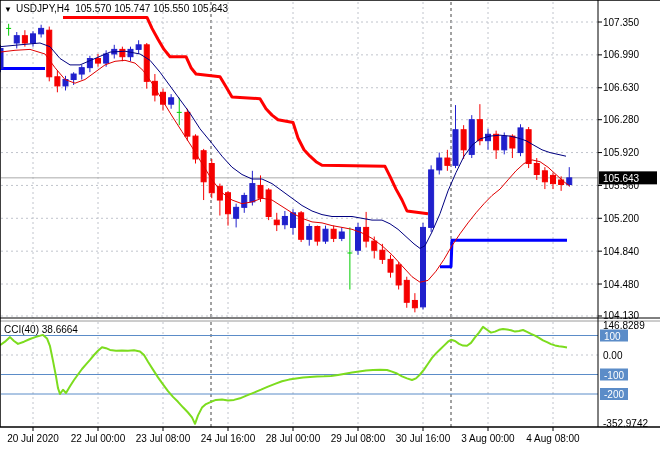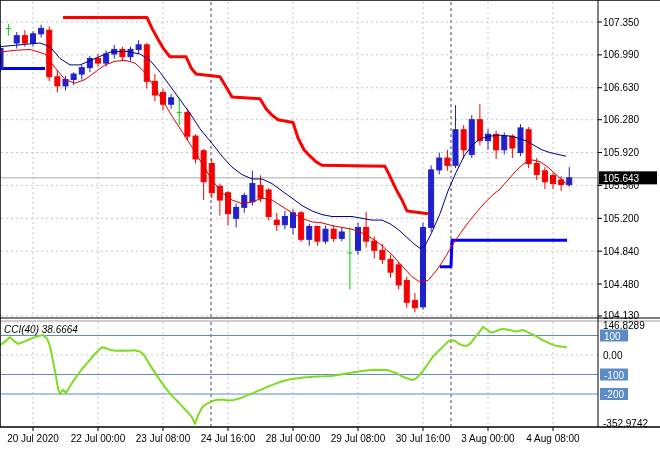--- a/index.html
+++ b/index.html
@@ -1,21 +1,21 @@
 <!DOCTYPE html>
 <html><head>
 <meta charset="utf-8">
 <style>
   html,body{margin:0;padding:0;background:#fff;}
   .chart-window{position:relative;width:660px;height:450px;background:#fff;overflow:hidden;
     font-family:"Liberation Sans",sans-serif;}
   .chart-window svg{position:absolute;left:0;top:0;}
   .overlay-label{position:absolute;color:#000;font-size:10px;white-space:nowrap;}
   #title-label{left:4px;top:3px;}
-  #cci-label{left:4px;top:324px;font-style:italic;}
+  #cci-label{left:4px;top:324px;}
   .arrow{font-size:8px;margin-right:4px;}
 </style>
 </head>
 <body>
 
 <div class="chart-window">
   <svg id="chart-svg" width="660" height="450" viewBox="0 0 660 450">
       <rect x="0" y="0" width="660" height="450" fill="#fff"></rect>
       <line x1="33" y1="2" x2="33" y2="318" stroke="#c0c4cc" stroke-width="1" stroke-dasharray="2,3"></line>
       <line x1="33" y1="322" x2="33" y2="427" stroke="#c0c4cc" stroke-width="1" stroke-dasharray="2,3"></line>
@@ -251,14 +251,17 @@
       <line x1="423" y1="427" x2="423" y2="431" stroke="#000" stroke-width="1"></line>
       <text x="423" y="442" font-size="10" fill="#000" text-anchor="middle" font-family="&quot;Liberation Sans&quot;,sans-serif">30 Jul 16:00</text>
       <line x1="488" y1="427" x2="488" y2="431" stroke="#000" stroke-width="1"></line>
       <text x="488" y="442" font-size="10" fill="#000" text-anchor="middle" font-family="&quot;Liberation Sans&quot;,sans-serif">3 Aug 00:00</text>
       <line x1="553" y1="427" x2="553" y2="431" stroke="#000" stroke-width="1"></line>
       <text x="553" y="442" font-size="10" fill="#000" text-anchor="middle" font-family="&quot;Liberation Sans&quot;,sans-serif">4 Aug 08:00</text>
       <line x1="598" y1="0" x2="598" y2="427" stroke="#000" stroke-width="1"></line>
       <line x1="0" y1="0" x2="660" y2="0" stroke="#000" stroke-width="1.5"></line>
       <line x1="0" y1="0" x2="0" y2="427" stroke="#000" stroke-width="1.5"></line>
     </svg>
+  <div class="overlay-label" id="title-label">
+    <span class="arrow">▼</span><span>USDJPY,H4</span>&nbsp;&nbsp;<span>105.570 105.747 105.550 105.643</span>
+  </div>
   <div class="overlay-label" id="cci-label">CCI(40) 38.6664</div>
 </div>
 
 </body></html>

